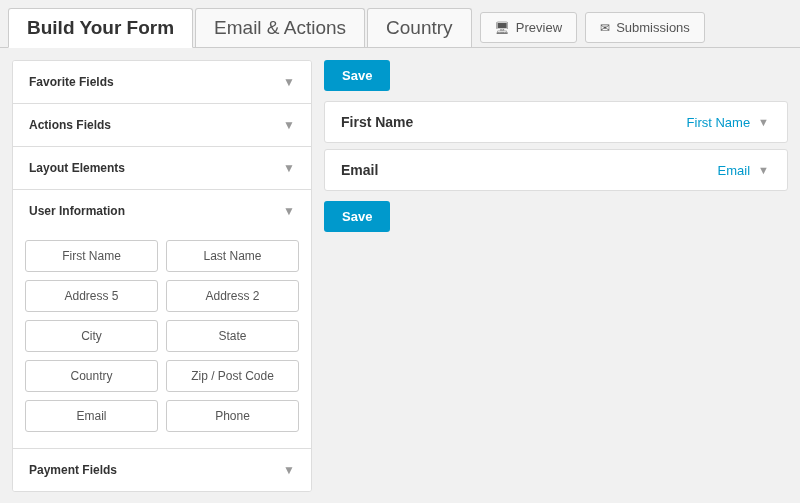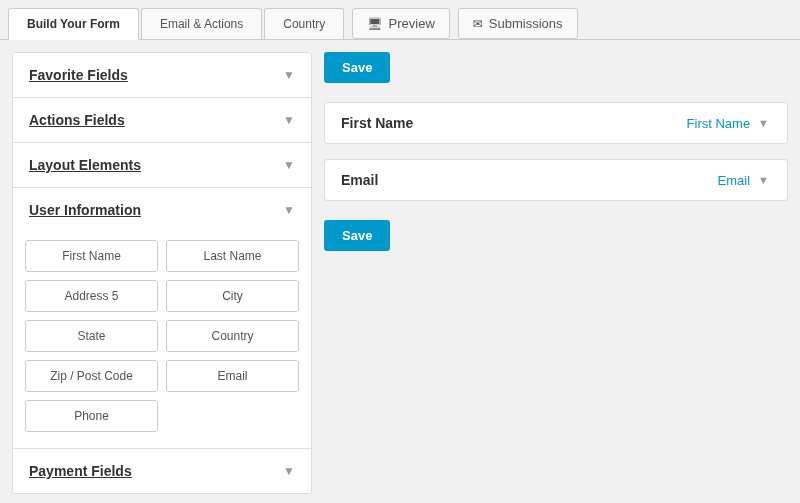--- a/index.html
+++ b/index.html
@@ -27,21 +27,21 @@
       padding: 8px 8px 0 8px;
       gap: 2px;
     }
 
     .tab {
       padding: 8px 18px;
       border: 1px solid #ccc;
       border-bottom: none;
       background: #f9f9f9;
       cursor: pointer;
-      font-size: 12px;
+      font-size: 19px;
       color: #555;
       border-radius: 3px 3px 0 0;
     }
 
     .tab.active {
       background: #fff;
       color: #333;
       font-weight: 600;
       border-bottom: 1px solid #fff;
       margin-bottom: -1px;
@@ -97,24 +97,23 @@
     .sidebar-section-header {
       display: flex;
       align-items: center;
       justify-content: space-between;
       padding: 14px 16px;
       cursor: pointer;
       background: #fff;
     }
 
     .sidebar-section-title {
-      font-size: 14px;
+      font-size: 12px;
       font-weight: 600;
       color: #333;
-      text-decoration: underline;
     }
 
     .chevron-icon {
       color: #999;
       font-size: 12px;
     }
 
     
     .sidebar-section.expanded .sidebar-section-content {
       display: block;
@@ -144,21 +143,21 @@
       font-size: 12px;
       color: #555;
       text-align: center;
     }
 
     
     .form-area {
       flex: 1;
       display: flex;
       flex-direction: column;
-      gap: 9px;
+      gap: 0;
     }
 
     .save-btn {
       padding: 8px 18px;
       background: #0099cc;
       color: #fff;
       border: none;
       border-radius: 3px;
       cursor: pointer;
       font-size: 13px;
@@ -264,20 +263,21 @@
       <div class="sidebar-section expanded">
         <div class="sidebar-section-header">
           <span class="sidebar-section-title">User Information</span>
           <span class="chevron-icon">▼</span>
         </div>
         <div class="sidebar-section-content">
           <div class="field-grid">
             <button class="field-btn">First Name</button>
             <button class="field-btn">Last Name</button>
             <button class="field-btn">Address 5</button>
+            <button class="field-btn">Address 2</button>
             <button class="field-btn">City</button>
             <button class="field-btn">State</button>
             <button class="field-btn">Country</button>
             <button class="field-btn">Zip / Post Code</button>
             <button class="field-btn">Email</button>
             <button class="field-btn">Phone</button>
           </div>
         </div>
       </div>
 

